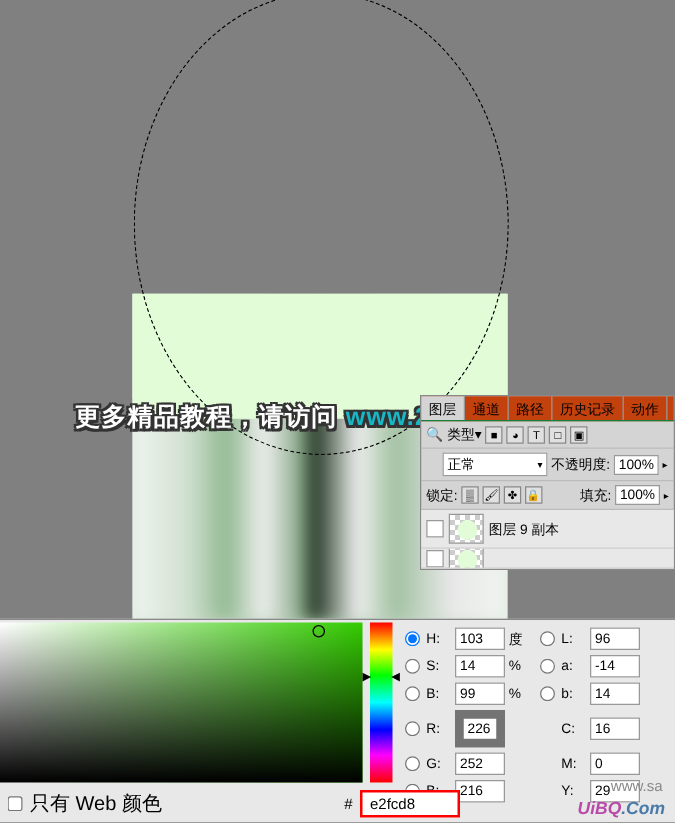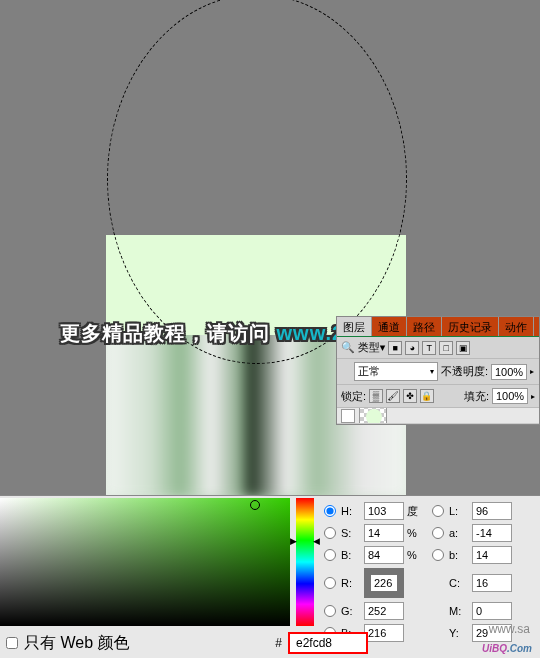--- a/index.html
+++ b/index.html
@@ -38,21 +38,21 @@
 .cp-hue-ptr { position: absolute; left: -6px; top: 38px; width: 30px; display: flex; justify-content: space-between; font-size: 9px; }
 .cp-right { flex: 1; padding: 6px 6px 0 6px; }
 .cp-grid { display: grid; grid-template-columns: 14px 20px 40px 22px 14px 20px 40px; gap: 4px 3px; align-items: center; font-size: 11px; }
 .cp-grid input[type=radio] { width: 12px; height: 12px; }
 .cp-grid .fld { border: 1px solid #999; background: #fff; padding: 2px 3px; width: 40px; font-size: 11px; }
 .cp-grid .r-highlight { border: 7px solid #737373; background: #ffffff; }
 .cp-bottom { position: absolute; left: 0; bottom: 0; width: 540px; height: 30px; display: flex; align-items: center; padding: 0 6px; gap: 6px; }
 .cp-bottom input[type=checkbox] { width: 12px; height: 12px; }
 .cp-bottom .hex-box { border: 2px solid #ff0000; padding: 2px 6px; background: #fff; font-size: 12px; width: 80px; }
 .cp-bottom .hash { font-size: 12px; }
-.footer-logo { position: absolute; right: 8px; bottom: 4px; font-size: 10px; font-weight: bold; font-style: italic; color: #4a7ba8; }
+.footer-logo { position: absolute; right: 8px; bottom: 4px; font-size: 14px; font-weight: bold; font-style: italic; color: #4a7ba8; }
 .footer-logo span { color: #b84aa8; }
 .footer-small { position: absolute; right: 10px; bottom: 22px; font-size: 12px; color: #888; }
 </style>
 </head>
 <body>
 
 <div class="canvas-area">
   <div class="photo">
     <div class="photo-blur"></div>
     <div class="green-fill"></div>
@@ -93,20 +93,25 @@
   <div class="panel-row">
     <span class="lbl">锁定:</span>
     <span class="icon-sq">▒</span>
     <span class="icon-sq">🖌</span>
     <span class="icon-sq">✤</span>
     <span class="icon-sq">🔒</span>
     <span class="lbl" style="margin-left:auto">填充:</span>
     <div class="val">100%</div>
     <span class="chev">▸</span>
   </div>
+  <div class="layer-item">
+    <div class="layer-eye"></div>
+    <div class="layer-thumb"></div>
+    <span class="layer-name">图层 9 副本</span>
+  </div>
   <div class="layer-item" style="height:16px;overflow:hidden">
     <div class="layer-eye"></div>
     <div class="layer-thumb"></div>
   </div>
 </div>
 
 <div class="color-picker">
   <div class="cp-field">
     <div class="cp-cursor"></div>
   </div>
@@ -129,21 +134,21 @@
       <input type="radio" style="">
         <span>S:</span>
         <div class="fld">14</div>
         <span>%</span>
       <input type="radio" style="">
         <span>a:</span>
         <div class="fld">-14</div>
 
       <input type="radio" style="">
         <span>B:</span>
-        <div class="fld">84</div>
+        <div class="fld">99</div>
         <span>%</span>
       <input type="radio" style="">
         <span>b:</span>
         <div class="fld">14</div>
 
       <input type="radio" style="">
         <span>R:</span>
         <div class="fld r-highlight">226</div>
         <span></span>
       <span></span>

